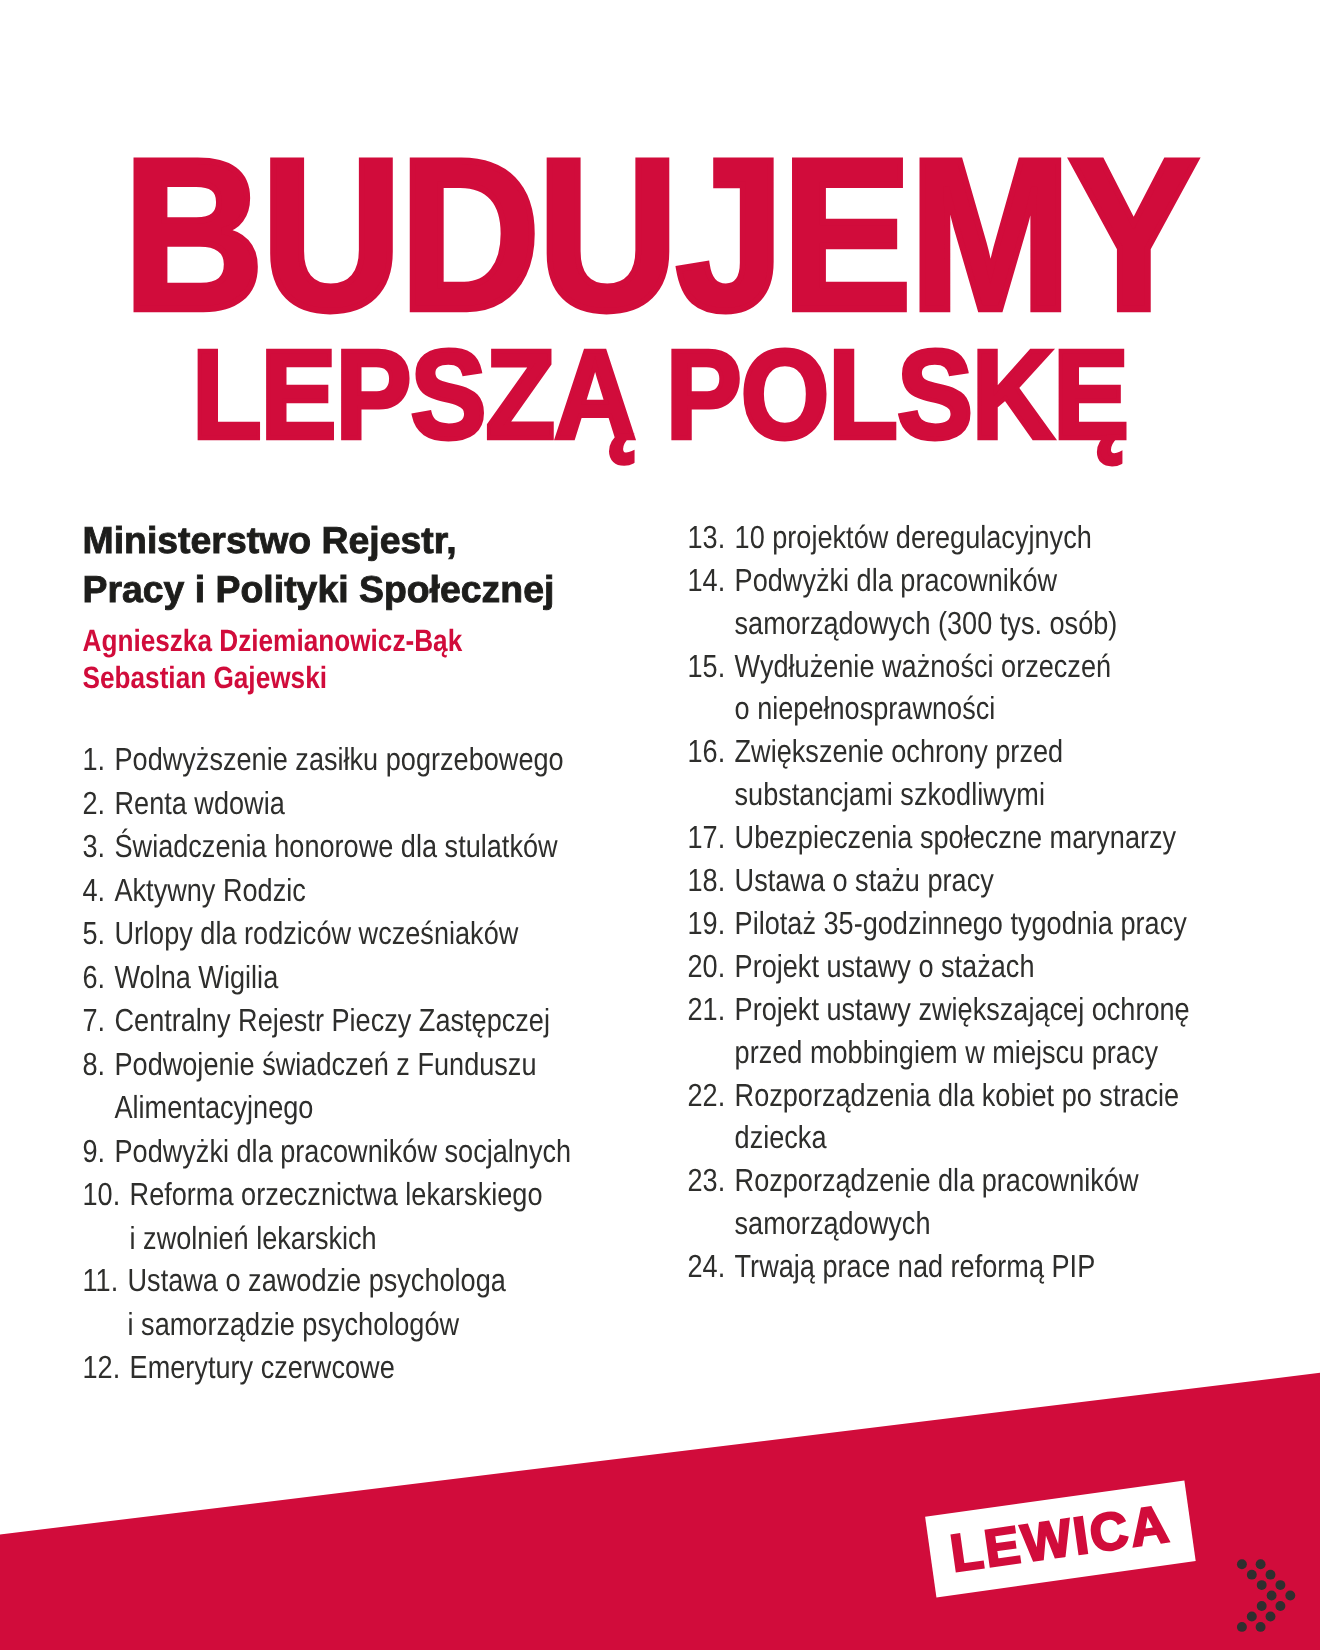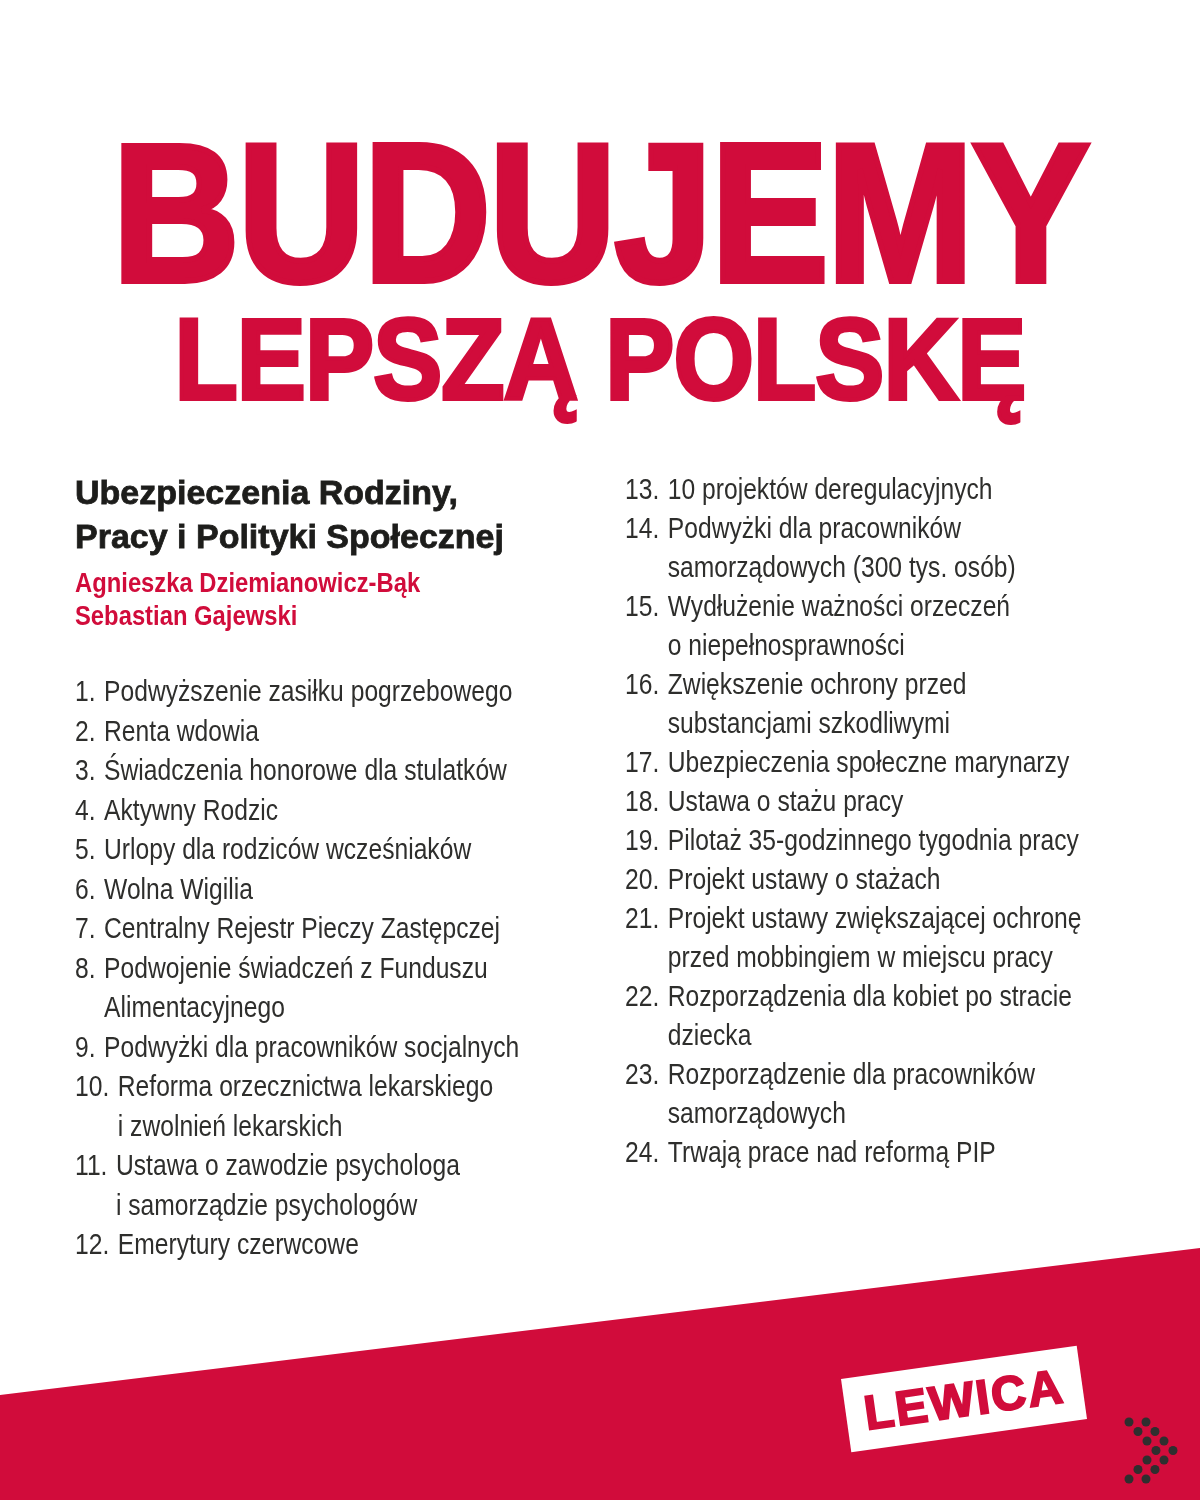--- a/index.html
+++ b/index.html
@@ -145,21 +145,21 @@
 </style>
 </head>
 <body>
 
 <div id="poster">
 
 
   <div class="title-line1">BUDUJEMY</div>
   <div class="title-line2">LEPSZĄ POLSKĘ</div>
 
-  <div class="ministry-name">Ubezpieczenia Rodziny,
+  <div class="ministry-name">Ministerstwo Rejestr,
 Pracy i Polityki Społecznej</div>
   <div class="ministers">
     <div class="minister">Agnieszka Dziemianowicz-Bąk</div>
     <div class="minister">Sebastian Gajewski</div>
   </div>
 
   <div class="ach-list ach-left" id="ach-left">
       <div class="ach-item">
         <span class="ach-num">1.</span>
         <span class="ach-text">Podwyższenie zasiłku pogrzebowego</span>

